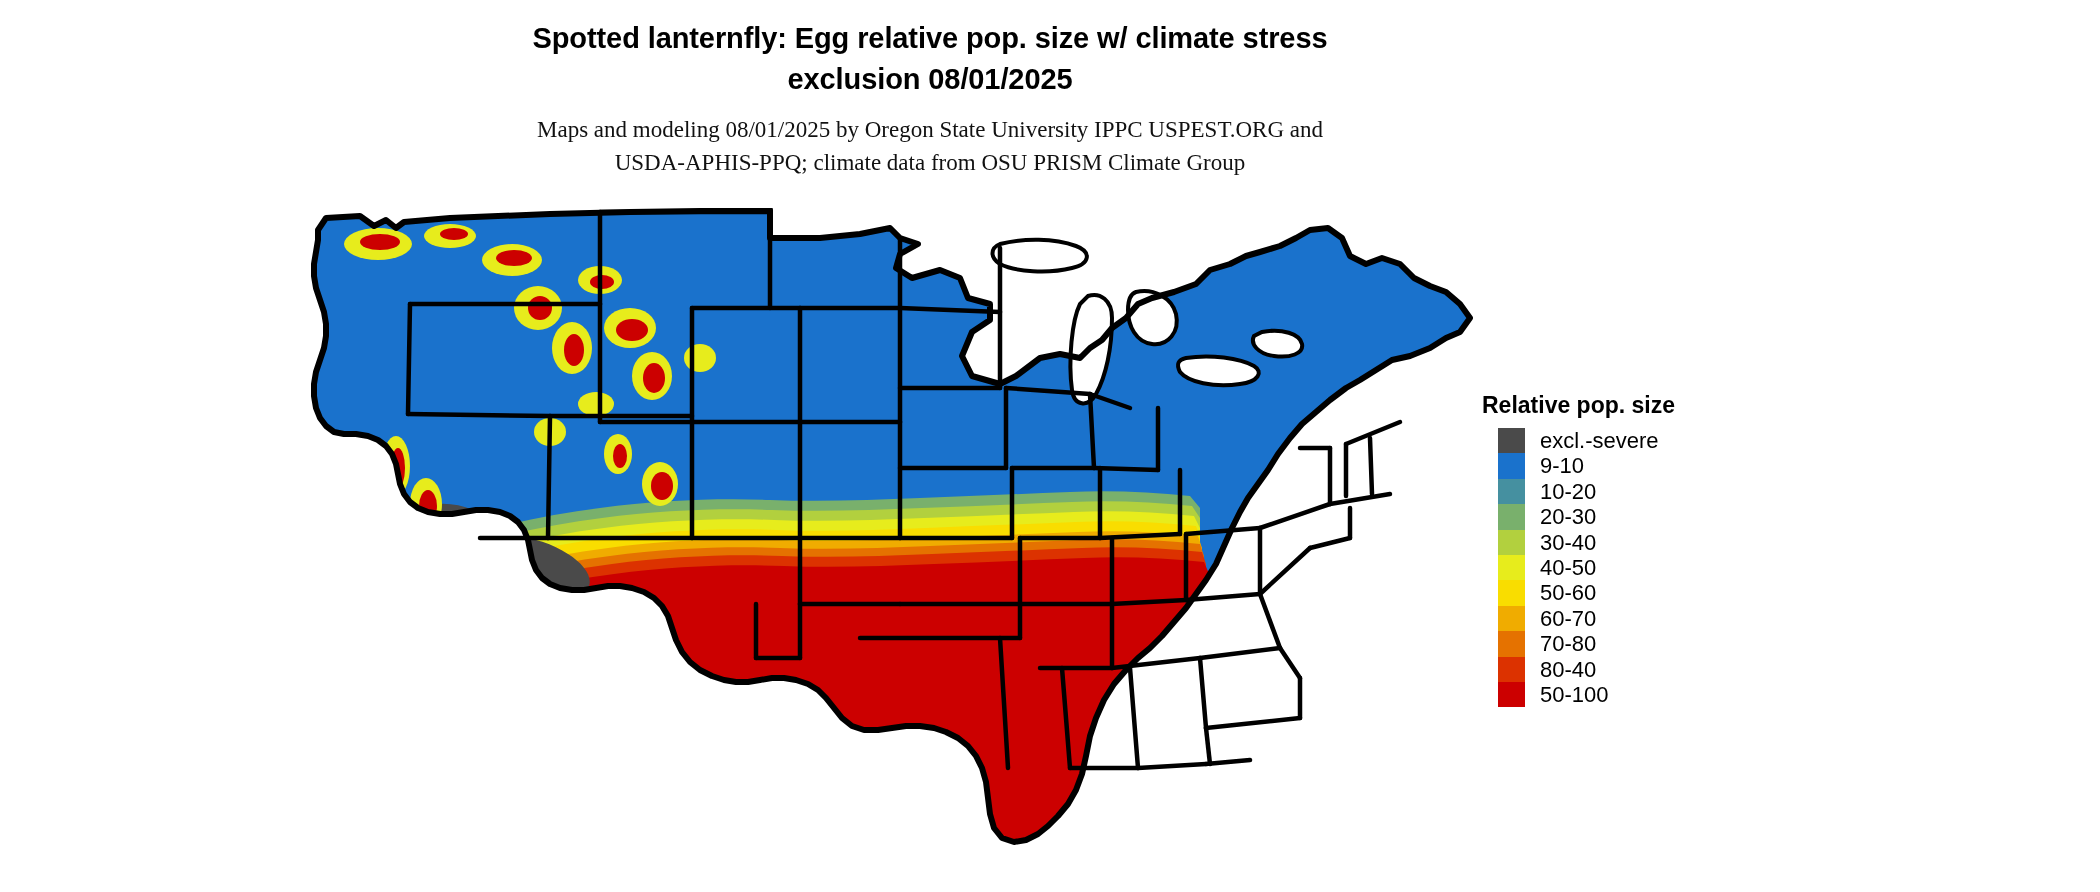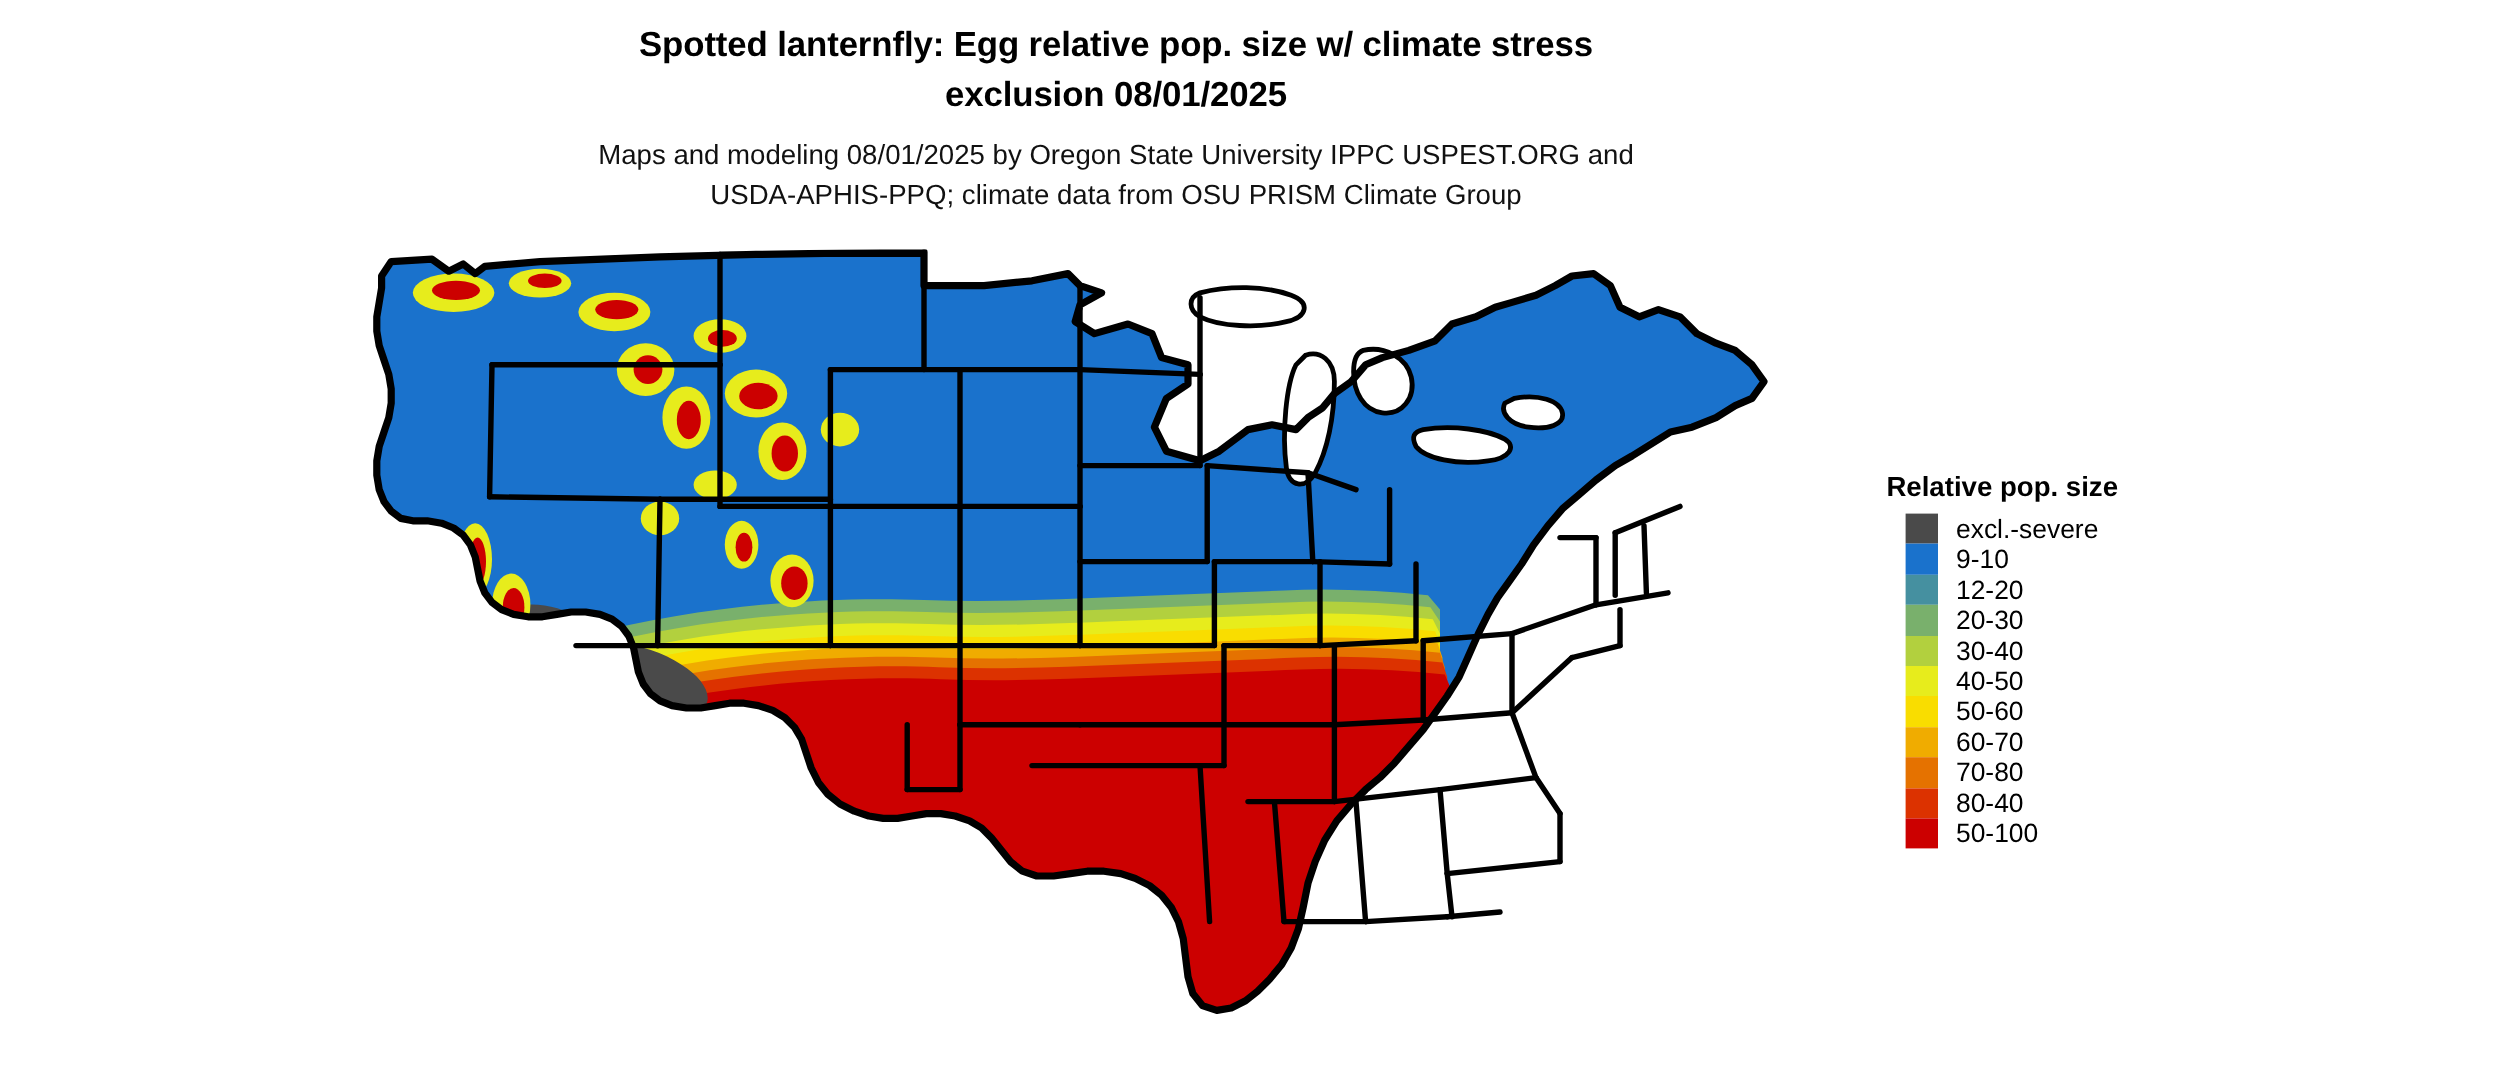--- a/index.html
+++ b/index.html
@@ -39,40 +39,41 @@
     letter-spacing: -0.1px;
     white-space: pre-line;
   }
   .sub-title {
     margin-top: 13px;
     font-size: 23px;
     font-weight: normal;
     color: #111111;
     line-height: 33px;
     white-space: pre-line;
+    font-family: Liberation Serif, serif;
   }
 
   
   .map-wrap {
     position: absolute;
     left: 300px;
     top: 208px;
     width: 1260px;
     height: 680px;
   }
   .map-svg {
     display: block;
     width: 1260px;
     height: 680px;
   }
 
   
   .legend {
     position: absolute;
-    left: 1572px;
+    left: 1482px;
     top: 392px;
   }
   .legend-title {
     font-size: 23px;
     font-weight: bold;
     color: #000000;
     margin-bottom: 9px;
     white-space: nowrap;
   }
   .legend-rows {
@@ -342,21 +343,21 @@
         <div class="legend-row">
           <div class="legend-swatch" style="background: rgb(74, 74, 74);"></div>
           <div class="legend-label">excl.-severe</div>
         </div>
         <div class="legend-row">
           <div class="legend-swatch" style="background: rgb(26, 114, 204);"></div>
           <div class="legend-label">9-10</div>
         </div>
         <div class="legend-row">
           <div class="legend-swatch" style="background: rgb(69, 144, 160);"></div>
-          <div class="legend-label">12-20</div>
+          <div class="legend-label">10-20</div>
         </div>
         <div class="legend-row">
           <div class="legend-swatch" style="background: rgb(121, 176, 108);"></div>
           <div class="legend-label">20-30</div>
         </div>
         <div class="legend-row">
           <div class="legend-swatch" style="background: rgb(178, 208, 62);"></div>
           <div class="legend-label">30-40</div>
         </div>
         <div class="legend-row">

